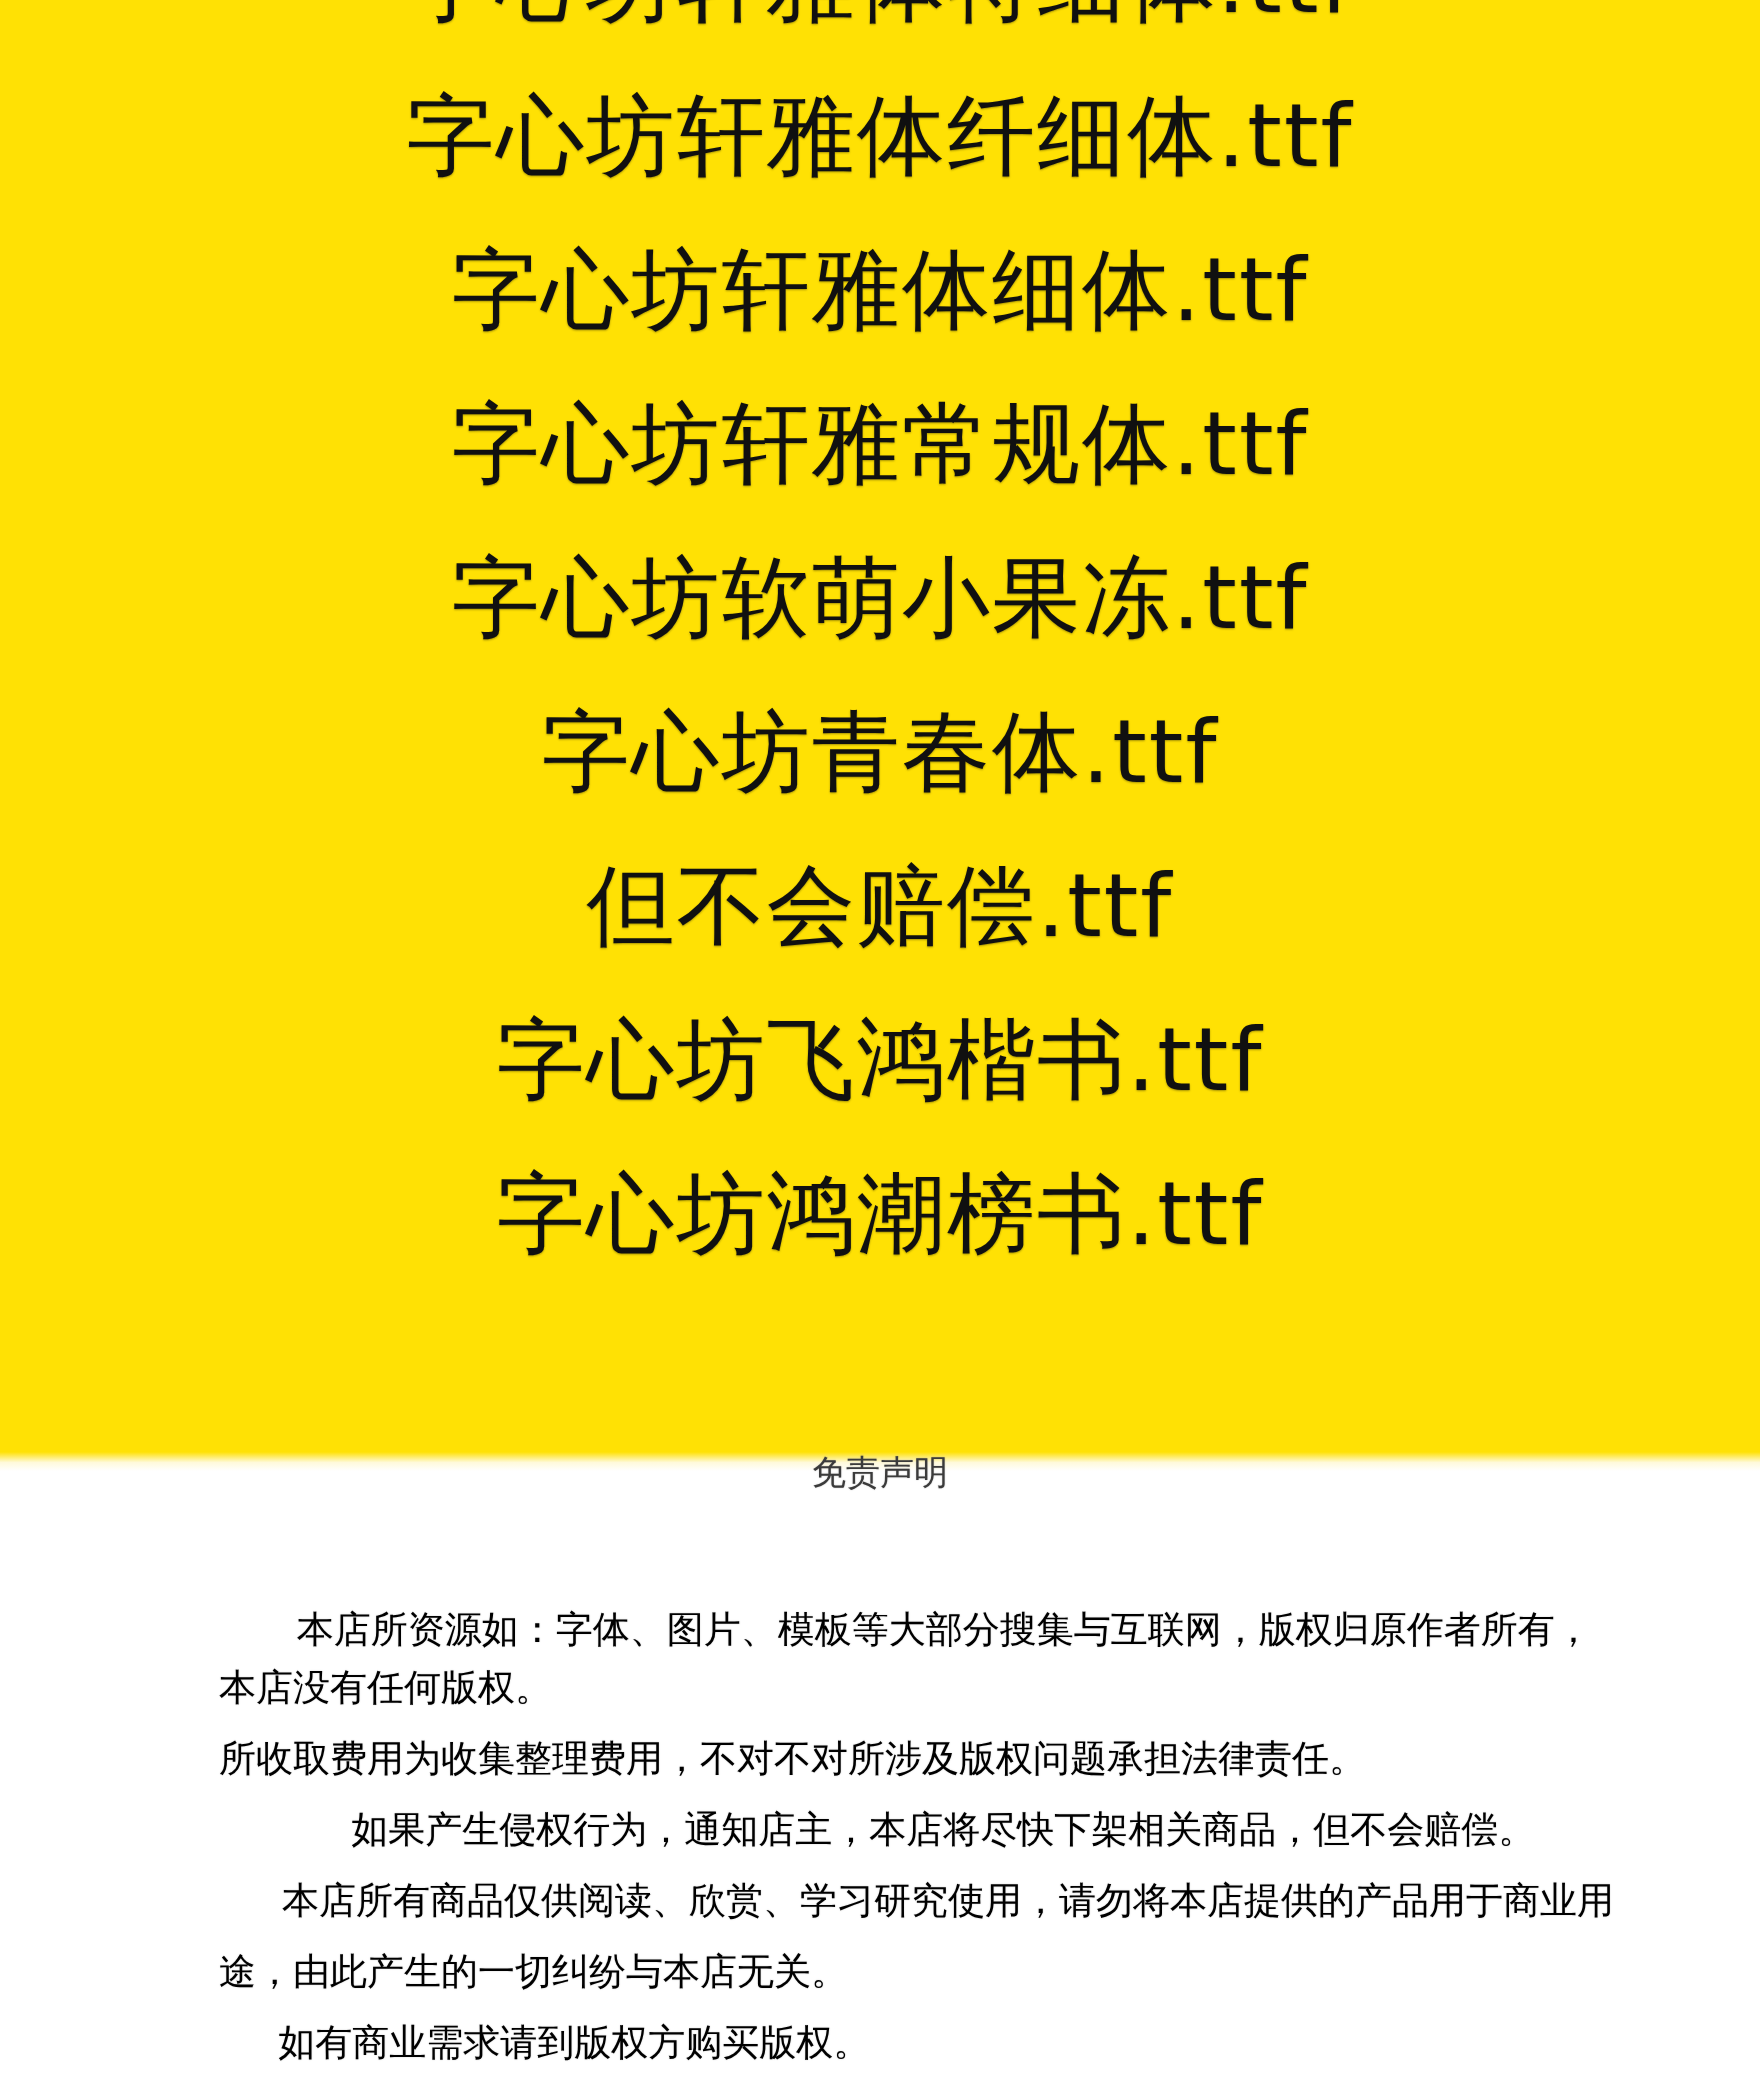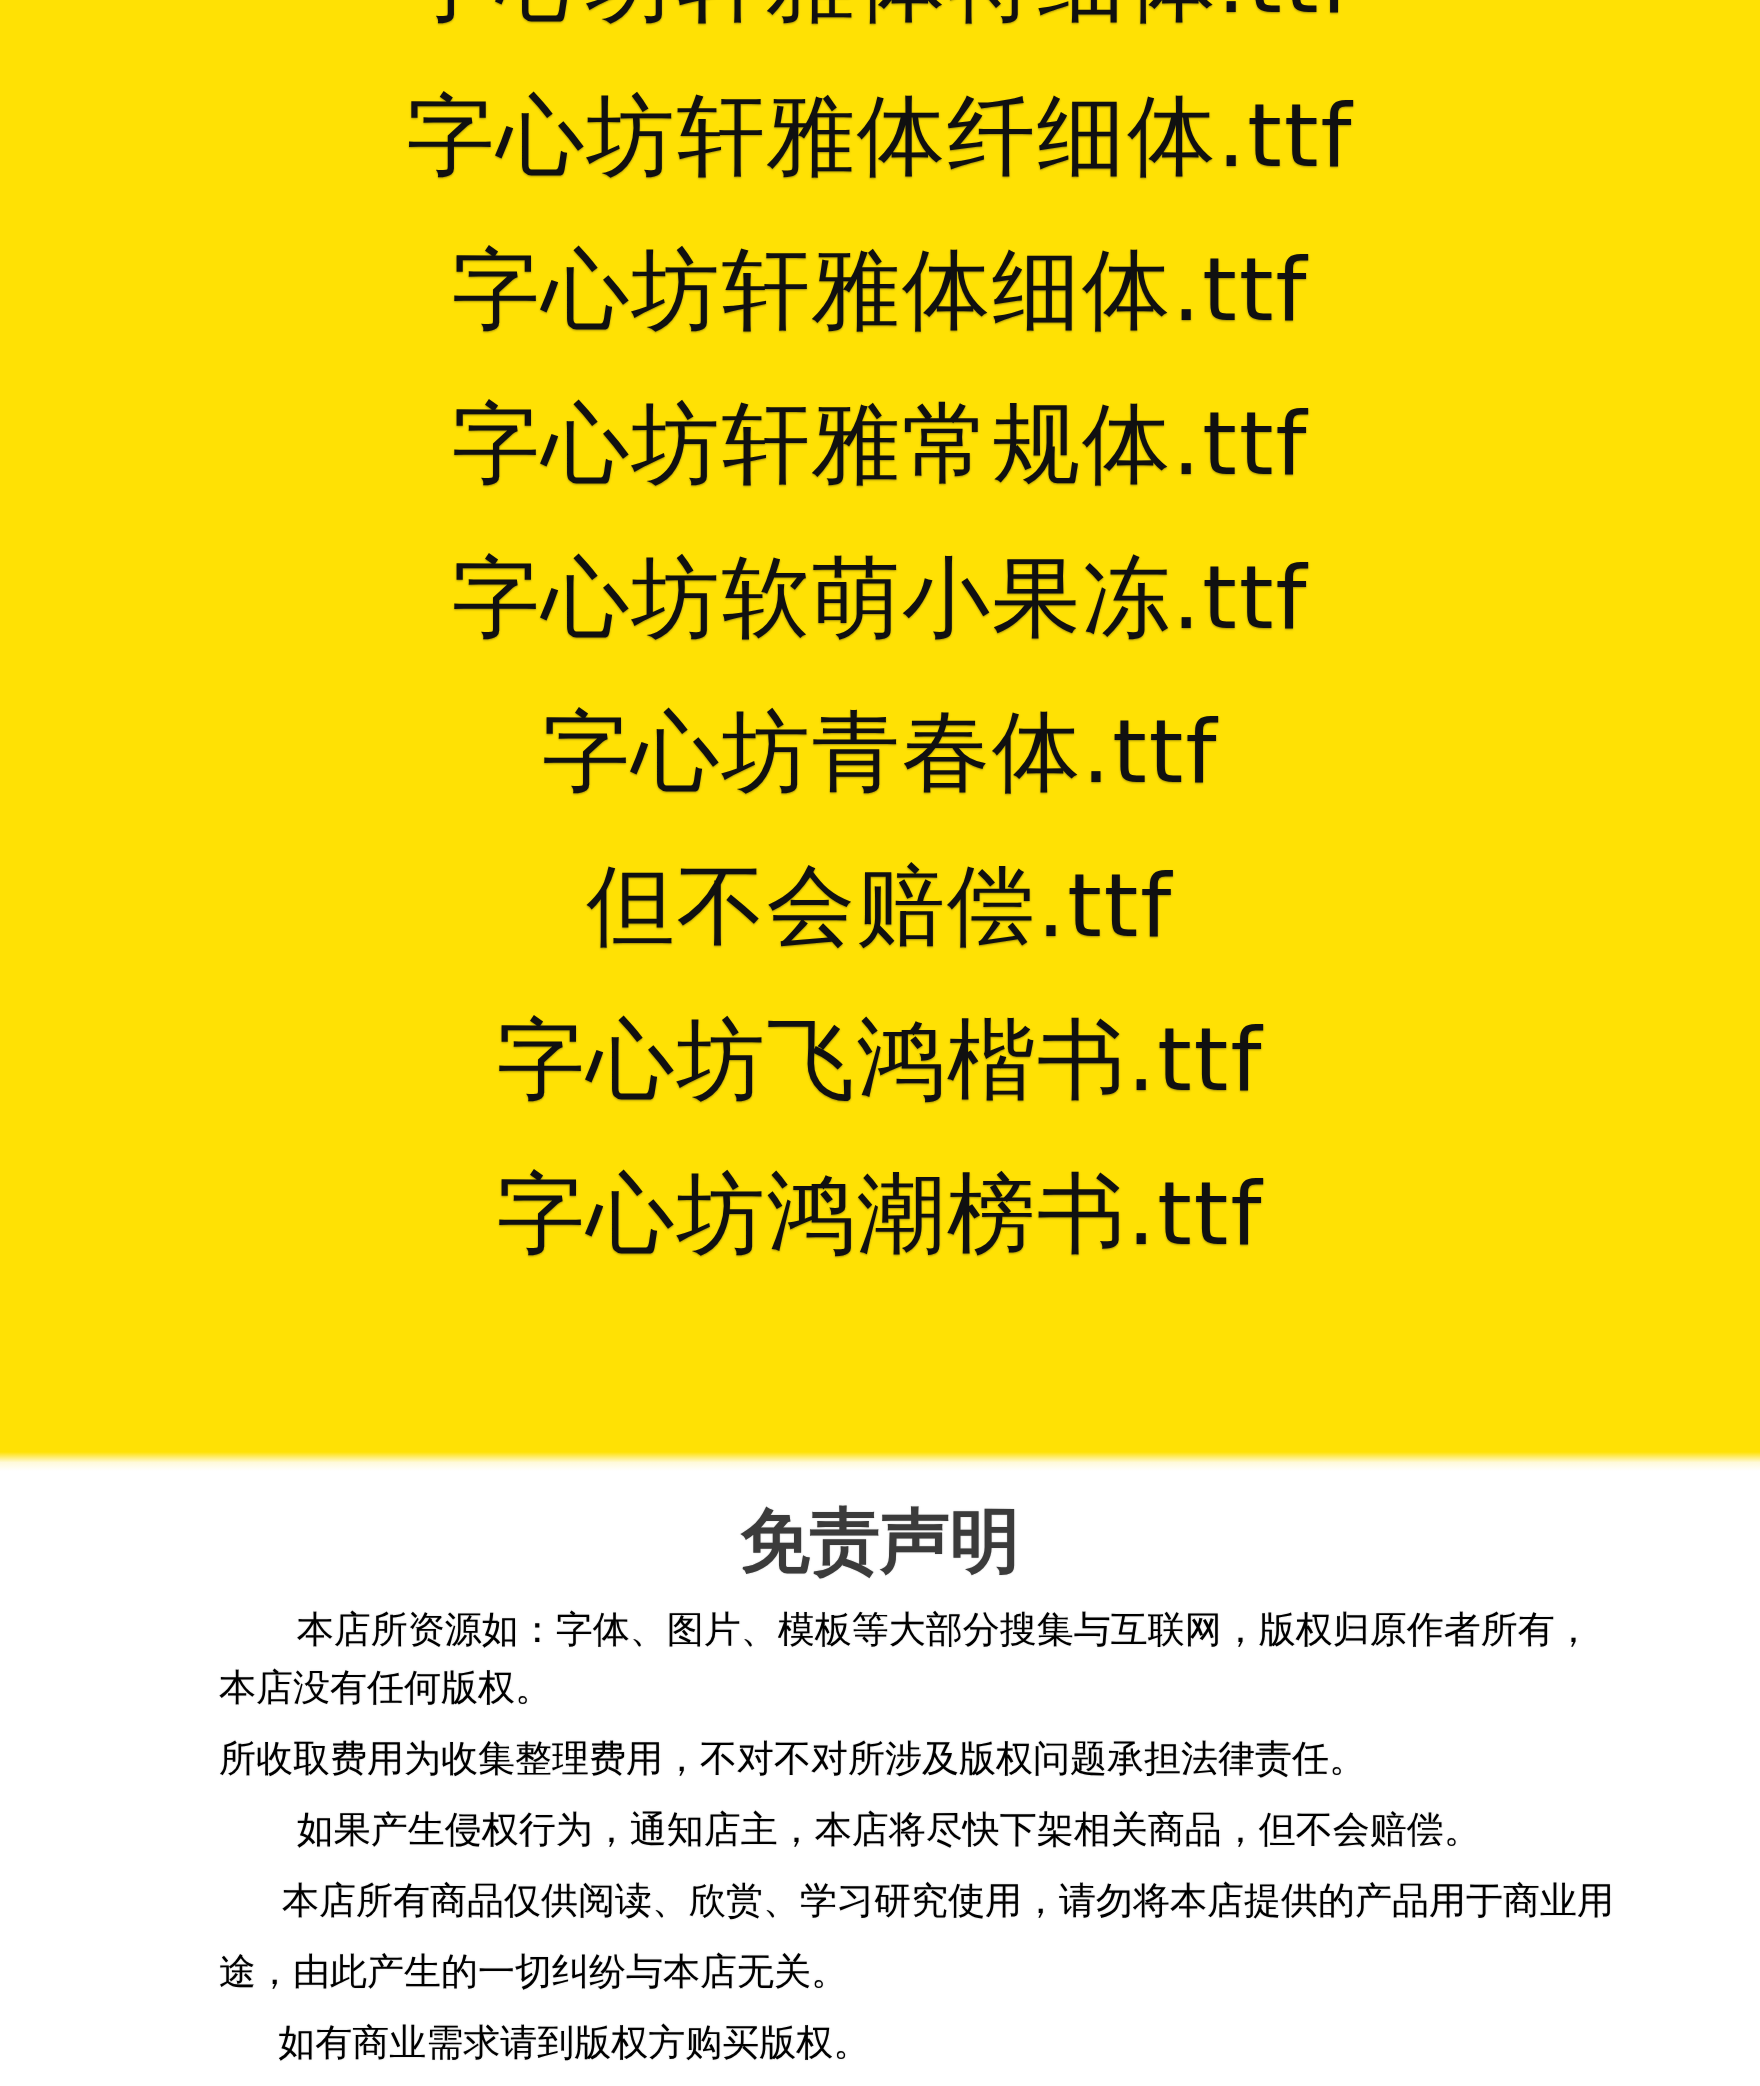--- a/index.html
+++ b/index.html
@@ -28,24 +28,24 @@
     height: 154px; line-height: 154px;
     text-align: center;
     font-size: 88px;
     font-weight: 400;
     color: #101010;
     letter-spacing: 2.1px;
     text-shadow: 0 1.4px 2.1px rgba(0,0,0,0.35);
     white-space: nowrap;
   }
   .disclaimer-title {
-    position: absolute; left: 0; top: 1511px; width: 100%;
+    position: absolute; left: 0; top: 1442px; width: 100%;
     text-align: center;
-    font-size: 70px; line-height: 60px;
-    font-weight: 700;
+    font-size: 34px; line-height: 60px;
+    font-weight: 400;
     color: #3b3b3b;
     text-shadow: 0 0 1.4px rgba(60,60,60,0.4);
   }
   .disclaimer-body {
     position: absolute; left: 219px; right: 170px; top: 1594px;
     font-size: 37px;
     color: #000000;
     text-shadow: 0 0 1.4px rgba(60,60,60,0.35);
   }
   .d-line {
@@ -72,18 +72,18 @@
 </div>
 
 <div class="yellow-fade"></div>
 
 <div class="disclaimer-title">免责声明</div>
 
 <div class="disclaimer-body">
   <div class="d-line" style="padding-left: 2.1em;">本店所资源如：字体、图片、模板等大部分搜集与互联网，版权归原作者所有，</div>
   <div class="d-line">本店没有任何版权。</div>
   <div class="d-line">所收取费用为收集整理费用，不对不对所涉及版权问题承担法律责任。</div>
-  <div class="d-line" style="padding-left: 2.1em;">如果产生侵权行为，通知店主，本店将尽快下架相关商品，但不会赔偿。</div>
+  <div class="d-line" style="padding-left: 2.1em; text-align: center;">如果产生侵权行为，通知店主，本店将尽快下架相关商品，但不会赔偿。</div>
   <div class="d-line" style="padding-left: 1.7em; text-align: right;">本店所有商品仅供阅读、欣赏、学习研究使用，请勿将本店提供的产品用于商业用</div>
   <div class="d-line">途，由此产生的一切纠纷与本店无关。</div>
   <div class="d-line" style="padding-left: 1.6em;">如有商业需求请到版权方购买版权。</div>
 </div>
 
 
 </body></html>

